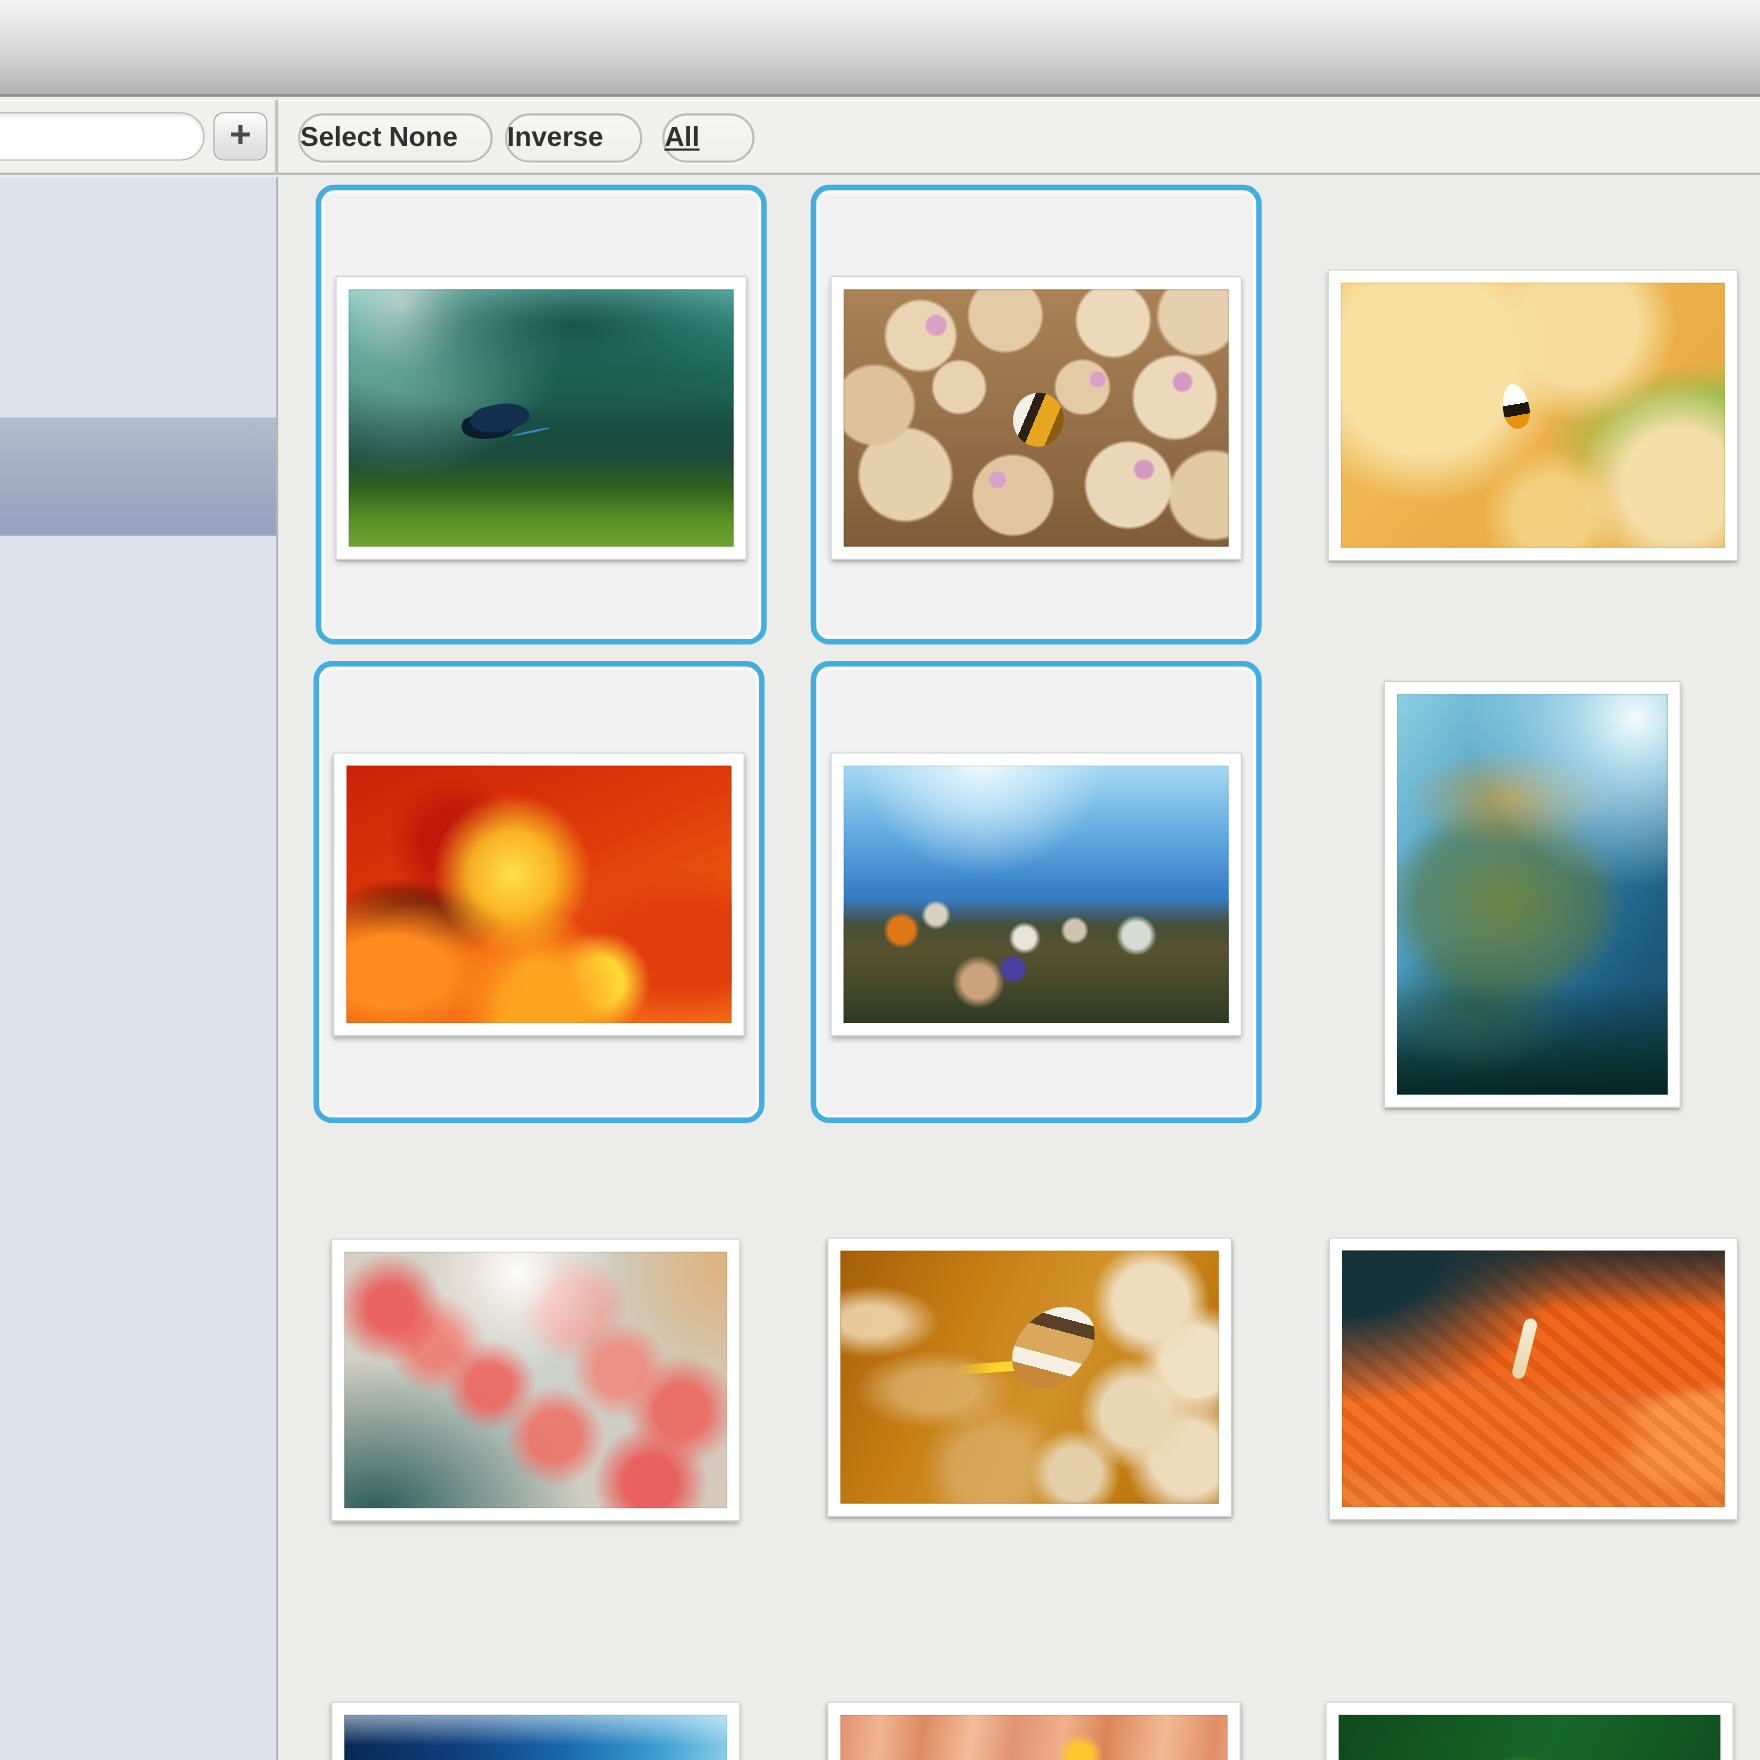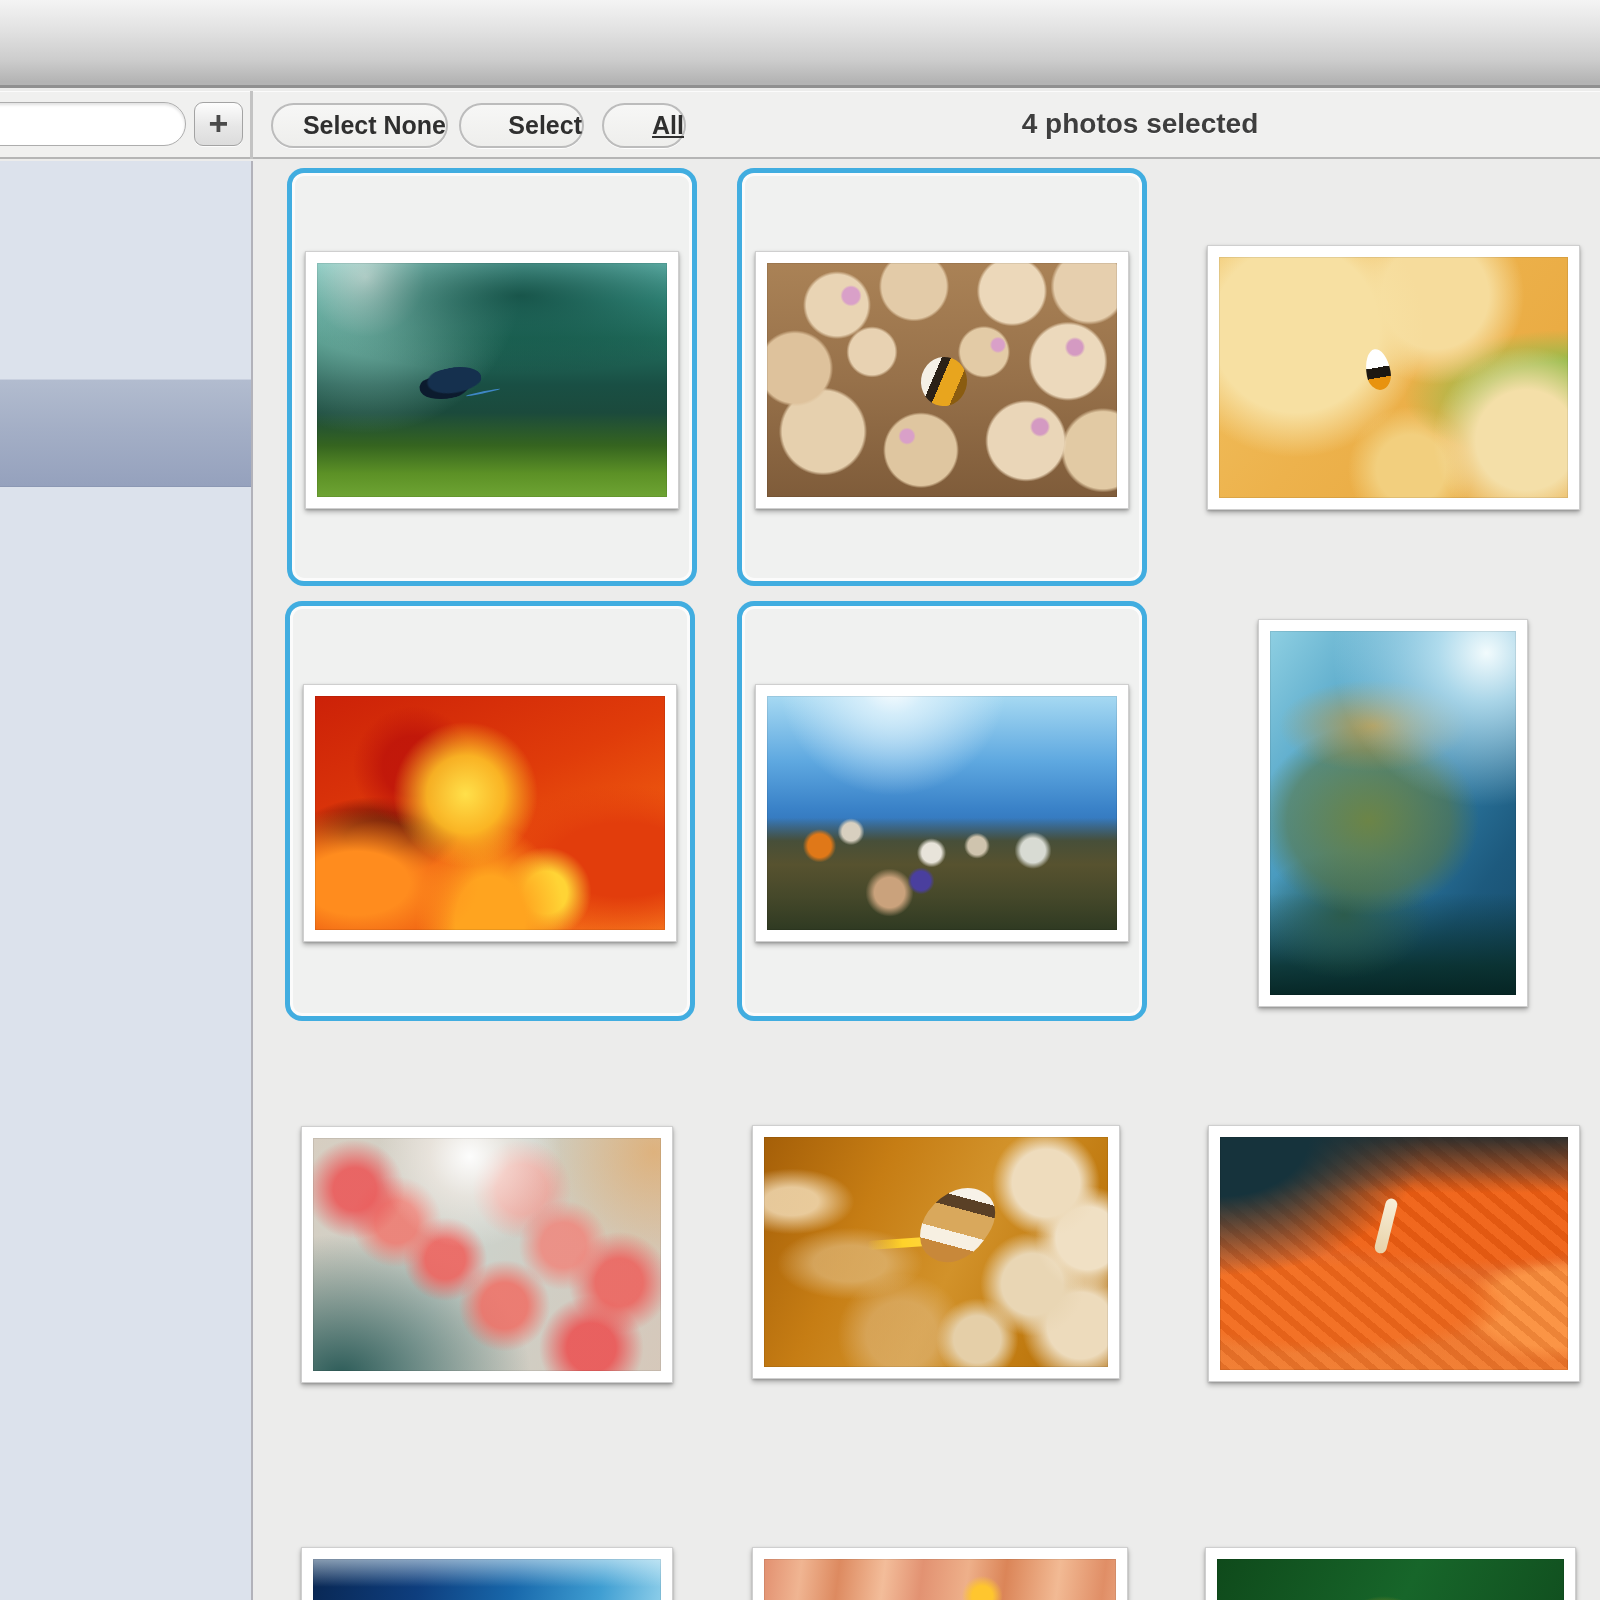--- a/index.html
+++ b/index.html
@@ -19,21 +19,21 @@
     box-shadow:inset 0 2px 3px rgba(0,0,0,.12);font-size:22px;padding:0 18px;}
   .add-btn{position:absolute;left:194px;top:11px;width:49px;height:44px;
     border:1px solid #a3a3a3;border-radius:9px;
     background:linear-gradient(180deg,#fdfdfd,#e7e7e7 55%,#dcdcdc);
     color:#4a4a4a;font-size:34px;font-weight:700;line-height:40px;text-align:center;
     box-shadow:0 1px 0 rgba(255,255,255,.8);cursor:default;}
   .tb-divider{position:absolute;left:250px;top:0;width:3px;height:68px;background:#c3c3c3;}
 
   .pill{position:absolute;top:12px;height:45px;border:2px solid #bcbcbc;border-radius:23px;
     background:linear-gradient(180deg,#f7f7f6,#eeeeec);
-    color:#2f2f2f;font-size:25px;font-weight:700;text-align:right;line-height:41px;
+    color:#2f2f2f;font-size:25px;font-weight:700;text-align:left;line-height:41px;
     box-shadow:0 1px 0 rgba(255,255,255,.9);}
   .pill-select-none{left:271px;width:177px;}
   .pill-inverse{left:459px;width:125px;}
   .pill-all{left:602px;width:84px;text-decoration:underline;}
 
   .status{position:absolute;left:700px;right:20px;top:0;height:68px;
     line-height:66px;text-align:center;font-size:28px;font-weight:700;color:#3e3e3e;
     text-shadow:0 1px 0 rgba(255,255,255,.7);}
 
   
@@ -205,23 +205,22 @@
 </head>
 <body>
 
 <div class="titlebar"></div>
 
 <div class="toolbar">
   <input class="search-field" type="text" value="" style="">
   <div class="add-btn">+</div>
   <div class="tb-divider"></div>
   <div class="pill pill-select-none">Select None</div>
-  <div class="pill pill-inverse">Select</div>
+  <div class="pill pill-inverse">Inverse</div>
   <div class="pill pill-all">All</div>
-  <div class="status">4 photos selected</div>
 </div>
 
 <div class="sidebar">
   <div class="sidebar-selected-row"></div>
 </div>
 
 <div class="main" id="photo-grid">
     <div class="tile pos-1 selected">
       <div class="thumb">
         <div class="pic pic1"></div>

